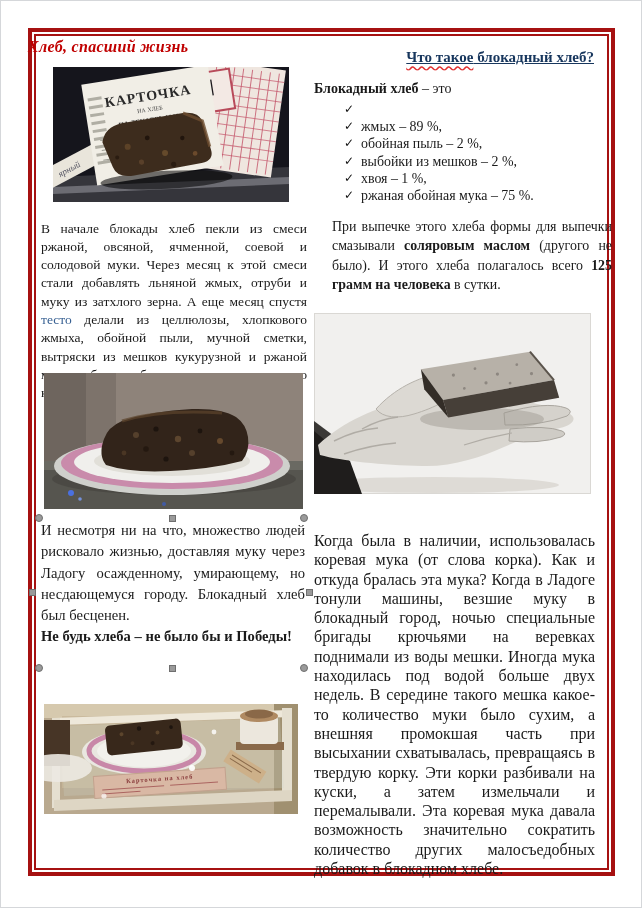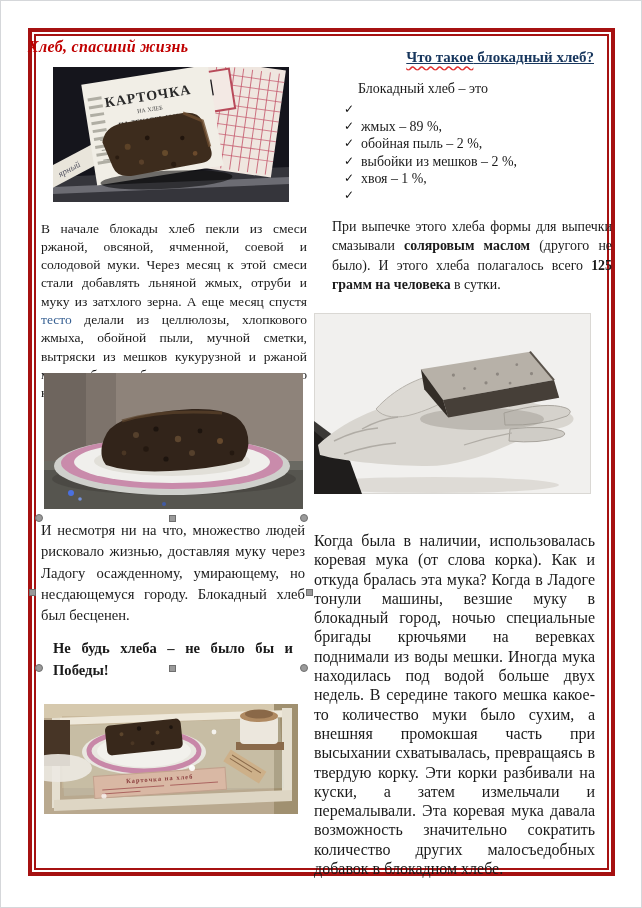--- a/index.html
+++ b/index.html
@@ -19,21 +19,21 @@
   .para-history{position:absolute;left:40px;top:205px;width:266px;font-size:13.5px;line-height:18.3px;}
   .link-blue{color:#376092;}
   .textbox-text{position:absolute;left:40px;top:519px;width:264px;font-size:14.6px;line-height:21.3px;}
   .victory{font-weight:bold;margin-top:0;}
   .rc-heading{
     position:absolute;left:313px;top:48px;width:280px;text-align:right;
     font-size:15px;font-weight:bold;color:#17365d;text-decoration:underline;
   }
   .misspell{text-decoration:underline wavy #e03030;text-decoration-skip-ink:none;text-underline-offset:3px;}
   .rc-lead{position:absolute;left:313px;top:80px;width:280px;font-size:14px;}
-  .rc-lead b{font-weight:normal;margin-left:44px;}
+  .rc-lead b{font-weight:bold;}
   .checklist{position:absolute;left:313px;top:100px;width:280px;font-size:13.9px;}
   .chk-row{display:flex;line-height:17.2px;padding-left:30px;}
   .chk-glyph{width:17px;flex:0 0 17px;font-family:"DejaVu Sans",sans-serif;font-size:12px;color:#111;}
   .para-baking{position:absolute;left:313px;top:202px;width:280px;font-size:13.9px;line-height:19.4px;margin-left:18px;}
   .para-flour{position:absolute;left:313px;top:514px;width:281px;font-size:16px;line-height:19.3px;}
   .photo{position:absolute;}
   .photo svg{display:block;}
   
   .h-circle{position:absolute;width:8px;height:8px;border-radius:50%;background:#9a9a9a;border:1px solid #6f6f6f;box-sizing:border-box;}
   .h-square{position:absolute;width:7px;height:7px;background:#9a9a9a;border:1px solid #6f6f6f;box-sizing:border-box;}
@@ -121,21 +121,21 @@
           <circle cx="80" cy="80" r="2.4" fill="#4a3624"></circle>
       </g>
       <circle cx="27" cy="120" r="3" fill="#4a72e8" opacity=".95"></circle>
       <circle cx="36" cy="126" r="1.8" fill="#7aa0ff" opacity=".8"></circle>
       <circle cx="120" cy="131" r="2" fill="#3a5ec8" opacity=".7"></circle>
     </svg>
   </div>
 
   <div class="textbox-text">
     <p class="jtext" style="margin:0;">И несмотря ни на что, множество людей рисковало жизнью, доставляя муку через Ладогу осажденному, умирающему, но несдающемуся городу. Блокадный хлеб был бесценен.</p>
-    <p class="jtext victory" style="margin:12px;">Не будь хлеба – не было бы и Победы!</p>
+    <p class="jtext victory" style="margin:0;">Не будь хлеба – не было бы и Победы!</p>
   </div>
   <div class="h-circle" style="left:34px;top:513px;"></div>
   <div class="h-square" style="left:168px;top:514px;"></div>
   <div class="h-circle" style="left:299px;top:513px;"></div>
   <div class="h-square" style="left:28px;top:588px;"></div>
   <div class="h-square" style="left:305px;top:588px;"></div>
   <div class="h-circle" style="left:34px;top:663px;"></div>
   <div class="h-square" style="left:168px;top:664px;"></div>
   <div class="h-circle" style="left:299px;top:663px;"></div>
 
@@ -205,20 +205,21 @@
     <div class="chk-row">
         <span class="chk-glyph">✓</span>
         <span>выбойки из мешков – 2 %,</span>
       </div>
     <div class="chk-row">
         <span class="chk-glyph">✓</span>
         <span>хвоя – 1 %,</span>
       </div>
     <div class="chk-row">
         <span class="chk-glyph">✓</span>
+        <span>ржаная обойная мука – 75 %.</span>
       </div>
   </div>
 
   <p class="para-baking jtext"><span>При выпечке этого хлеба формы для выпечки смазывали </span><b>соляровым маслом</b><span> (другого не было). И этого хлеба полагалось всего </span><b>125 грамм на человека</b><span> в сутки.</span></p>
 
   <div class="photo" style="left:313px;top:312px;">
     <svg width="277" height="181" viewBox="0 0 277 181">
       <rect width="277" height="181" fill="#f1f0ee"></rect>
       <rect width="277" height="181" fill="none" stroke="#dad8d4" stroke-width="2"></rect>
       <ellipse cx="120" cy="172" rx="125" ry="8" fill="#dedbd6"></ellipse>

